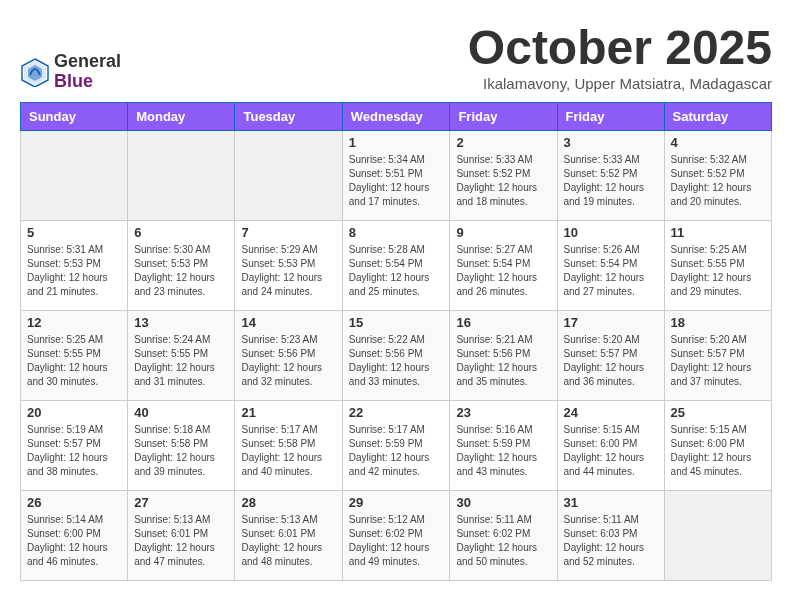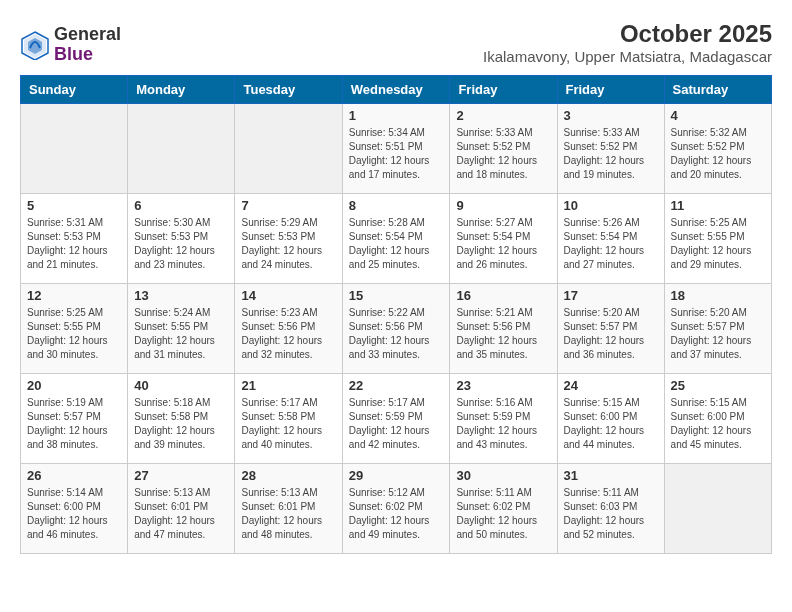--- a/index.html
+++ b/index.html
@@ -37,35 +37,35 @@
     }
     .logo-icon {
       width: 30px;
       height: 30px;
       margin-right: 4px;
     }
     .title-section {
       text-align: right;
     }
     .month-title {
-      font-size: 24px;
+      font-size: 48px;
       font-weight: bold;
       color: #333;
     }
     .subtitle {
       font-size: 15px;
       color: #555;
     }
     .calendar {
       width: 100%;
       border-collapse: collapse;
       font-size: 11px;
     }
     .calendar thead tr th {
-      background-color: #0369a1;
+      background-color: #8b5cf6;
       color: #fff;
       text-align: left;
       padding: 6px 8px;
       font-size: 13px;
       font-weight: bold;
       border: 1px solid #1565c0;
     }
     .calendar tbody tr td {
       border: 1px solid #ccc;
       vertical-align: top;

